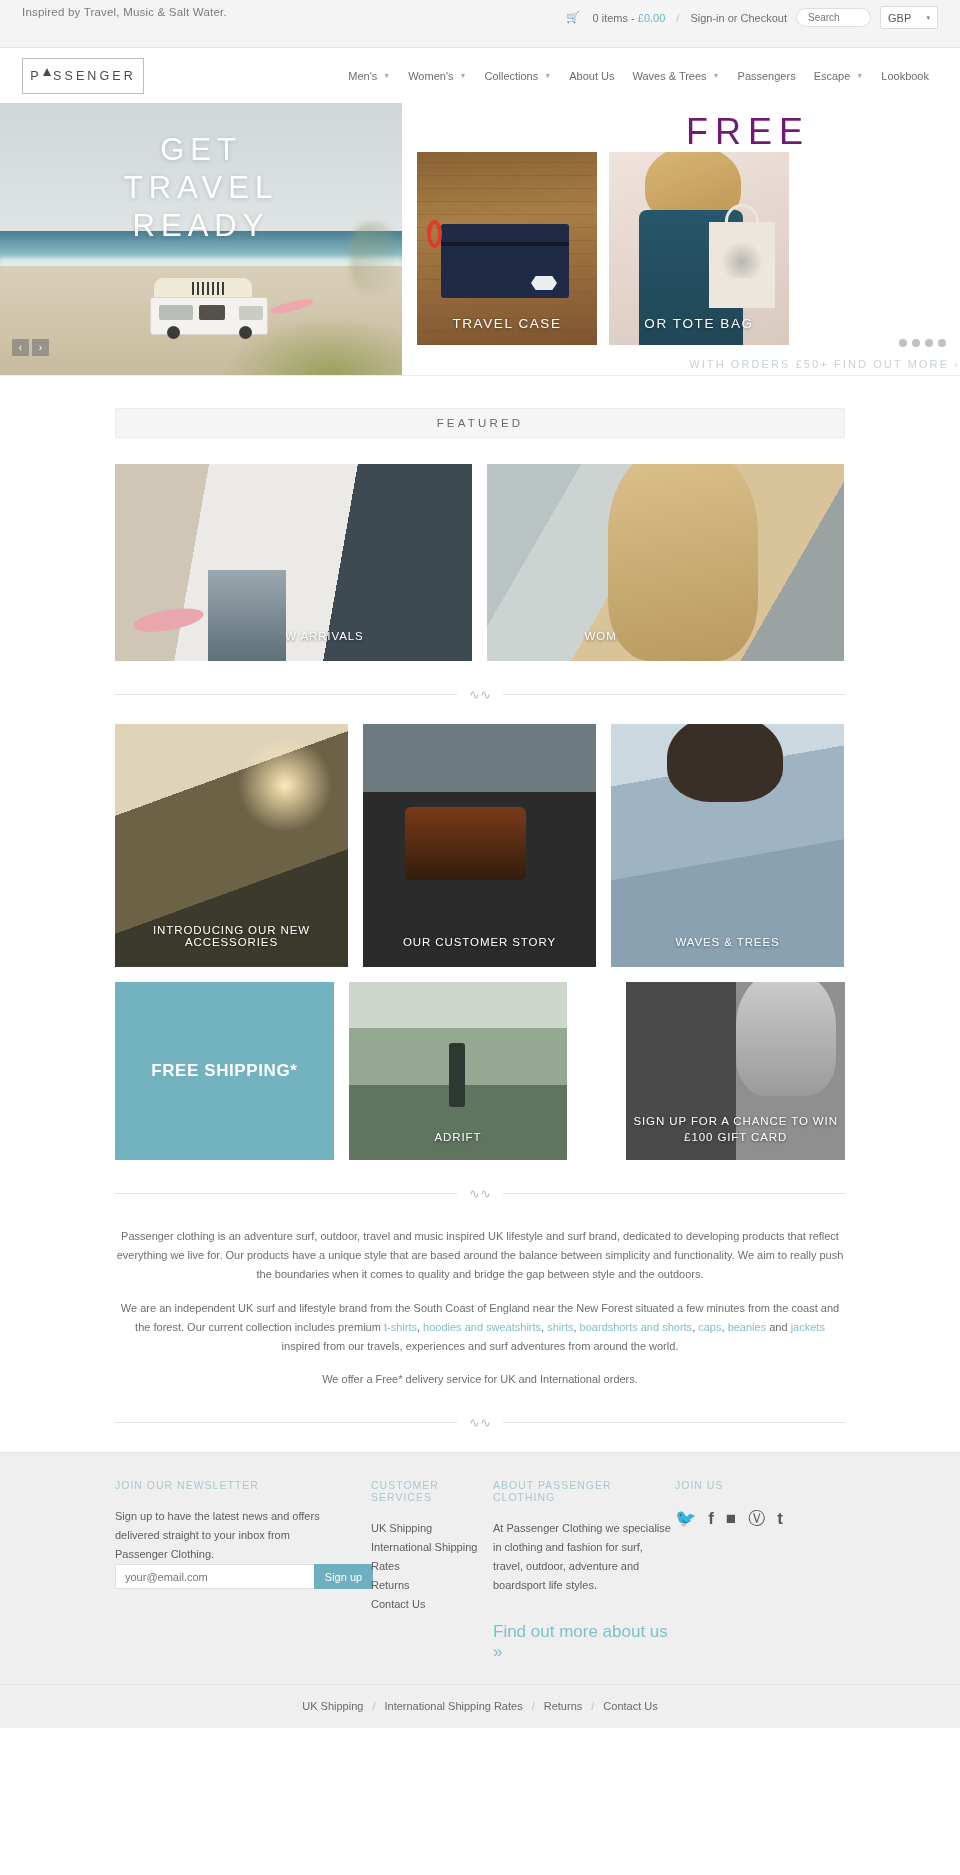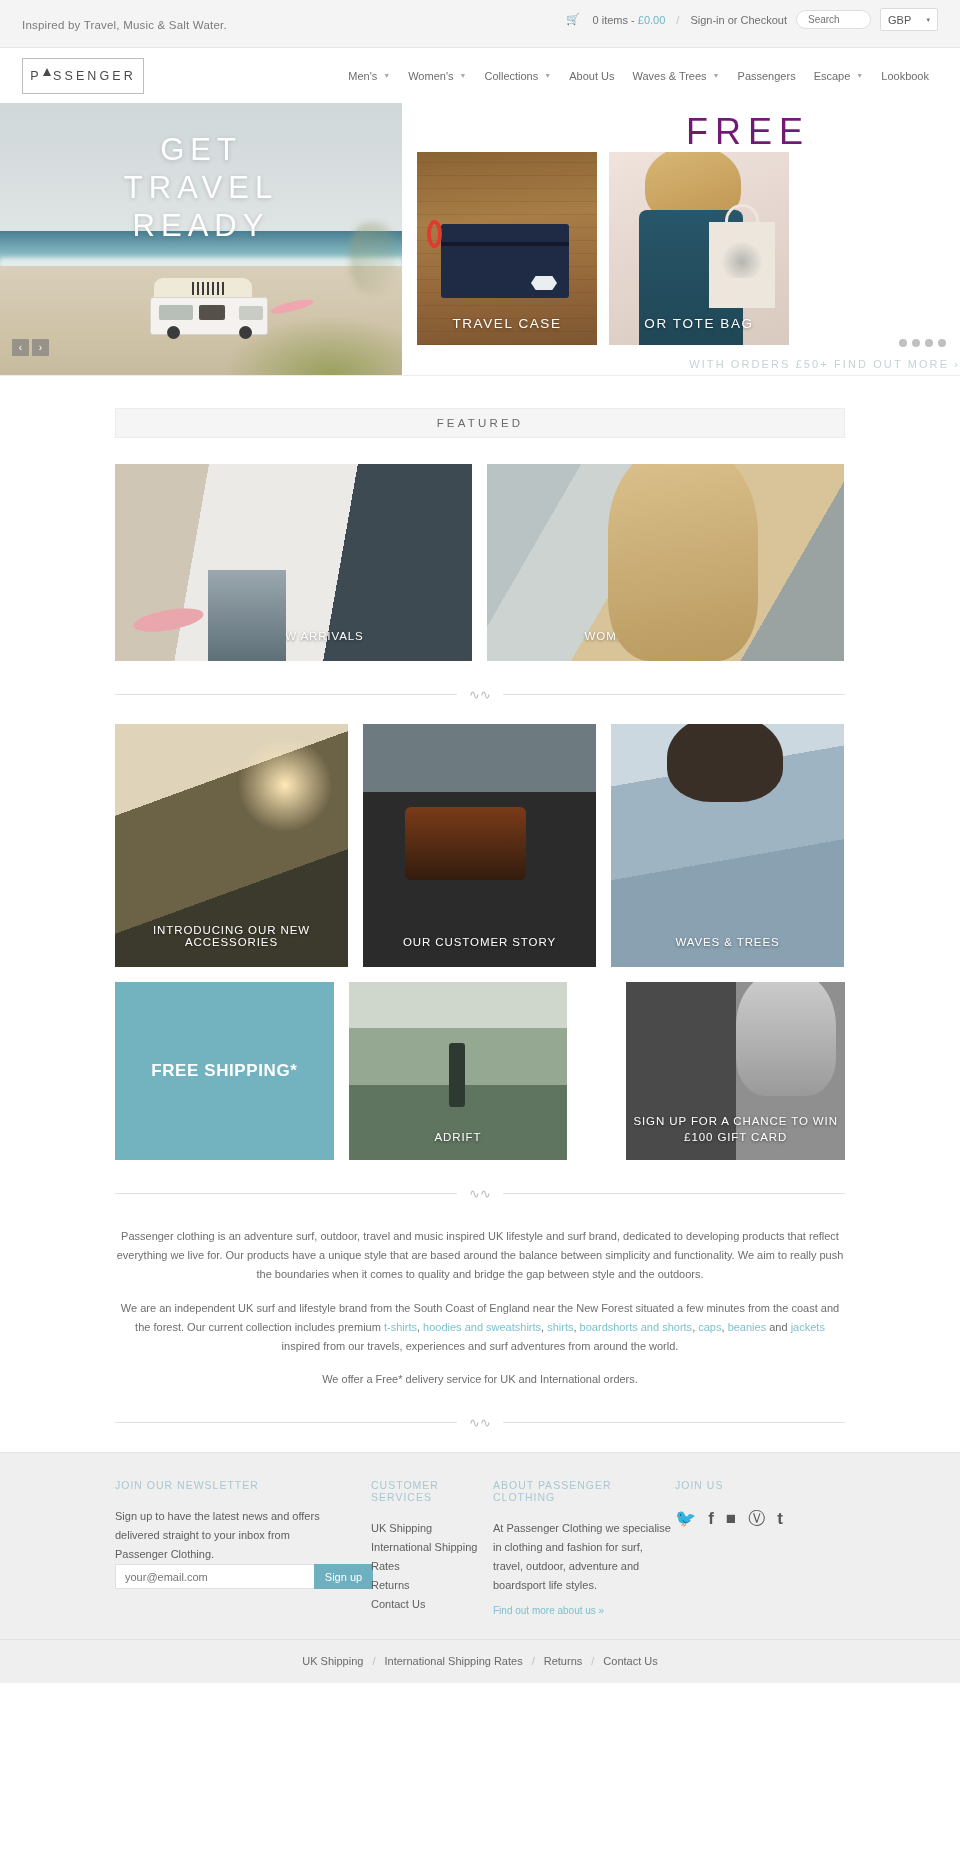--- a/index.html
+++ b/index.html
@@ -8,21 +8,21 @@
   body {
     width:960px; height:1875px;
     font-family:"Liberation Sans", sans-serif;
     background:#ffffff; color:#5a5a5a;
     font-size:12px; overflow:hidden;
   }
   a { text-decoration:none; color:inherit; }
 
   
   .topbar{height:48px;background:#f4f4f4;border-bottom:1px solid #e6e6e6;
-    display:flex;align-items:flex-end;padding:16px 22px;}
+    display:flex;align-items:flex-start;padding:6px 22px;}
   .tagline{font-size:11.5px;color:#7b7b7b;letter-spacing:.2px;}
   .top-right{margin-left:auto;display:flex;align-items:center;gap:9px;}
   .cart-icon{font-size:11px;color:#8d8d8d;margin-right:3px;}
   .cart-text{font-size:11px;color:#6f6f6f;}
   .cart-price{color:#6cb6c6;}
   .sep{color:#c2c2c2;font-size:11px;padding:0 2px;}
   .signin{font-size:11px;color:#6f6f6f;}
   .search-box{width:75px;height:19px;border:1px solid #dedede;border-radius:10px;
     background:#fff;display:flex;align-items:center;padding:0 9px;}
   .search-box input{border:0;outline:0;width:100%;font-size:10px;color:#9d9d9d;
@@ -173,21 +173,21 @@
   
   .footer{margin-top:22px;background:#efefef;border-top:1px solid #e4e4e4;padding:26px 0 22px;}
   .fcols{width:730px;margin:0 auto;display:flex;}
   .fcol-head{font-size:10.5px;letter-spacing:1px;color:#a9c7d1;margin-bottom:16px;}
   .c1{width:256px;padding-right:30px;}
   .c2{width:122px;}
   .c3{width:182px;}
   .c4{flex:1;}
   .fbody{font-size:11px;line-height:1.72;color:#5f5f5f;}
   .flist div{font-size:11px;line-height:1.72;color:#5f5f5f;}
-  .fmore{display:inline-block;margin-top:10px;font-size:10px;color:#7fc0cd;}
+  .fmore{display:inline-block;margin-top:27px;font-size:17px;color:#7fc0cd;}
   .news-form{display:flex;width:258px;justify-content:center;}
   .news-form input{flex:1;height:25px;border:1px solid #e0e0e0;border-right:0;background:#fff;
     padding:0 9px;font-size:11px;color:#9a9a9a;outline:0;font-family:inherit;}
   .news-form button{width:59px;height:25px;border:0;background:#6fb0c0;color:#fff;
     font-size:11px;font-family:inherit;cursor:pointer;}
   .social{display:flex;gap:12px;font-size:17px;color:#575757;align-items:center;}
 
   .footbar{border-top:1px solid #e2e2e2;background:#efefef;height:44px;display:flex;
     align-items:center;justify-content:center;gap:9px;font-size:11px;color:#6a6a6a;}
   .footbar .s{color:#c0c0c0;}

